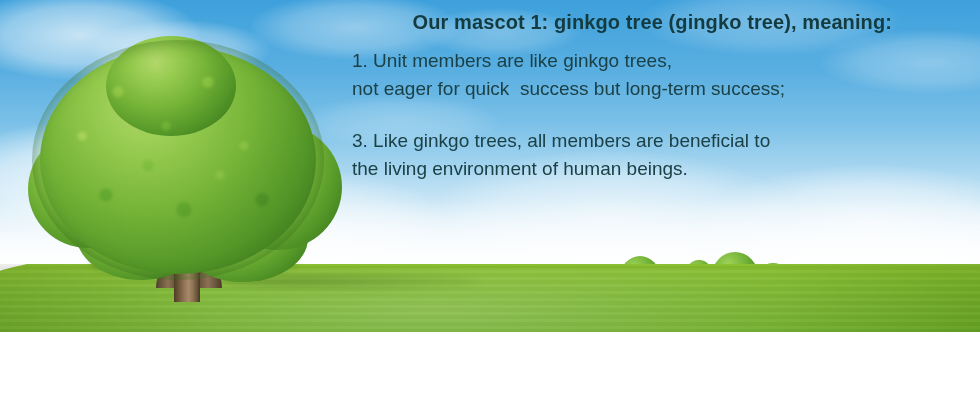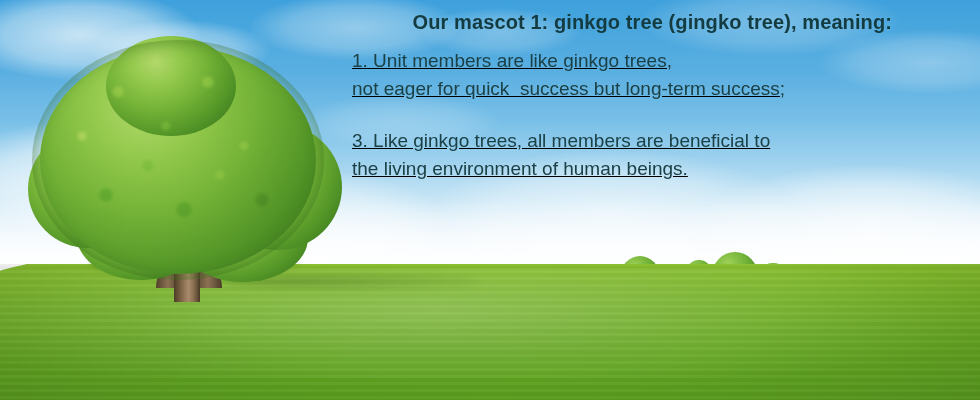--- a/index.html
+++ b/index.html
@@ -8,21 +8,21 @@
     padding: 0;
     background: #ffffff;
   }
   body {
     font-family: "Liberation Sans", sans-serif;
   }
 
   .banner {
     position: relative;
     width: 980px;
-    height: 400px;
+    height: 332px;
     overflow: hidden;
   }
 
   
   .sky {
     position: absolute;
     left: 0; top: 0;
     width: 980px;
     height: 275px;
     background:
@@ -281,21 +281,20 @@
     font-weight: bold;
     letter-spacing: .1px;
     color: #143b40;
     white-space: pre;
   }
   .body-block {
     position: absolute;
     left: 352px;
     top: 47px;
     width: 560px;
-    text-decoration: underline;
   }
   .para {
     font-size: 19px;
     line-height: 28px;
     color: #1b4146;
     white-space: pre-wrap;
     margin: 0 0 24px 0;
   }
   .para:last-child { margin-bottom: 12px; }
 </style>

